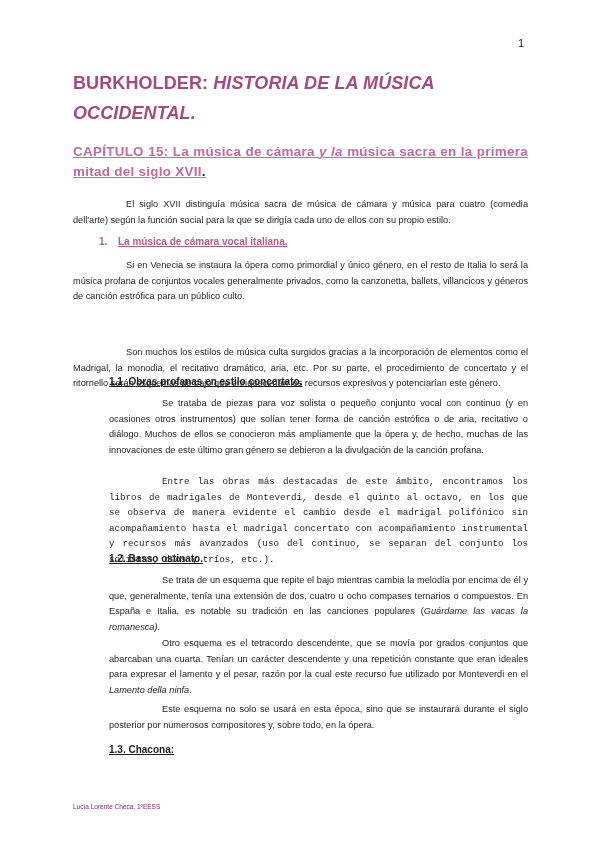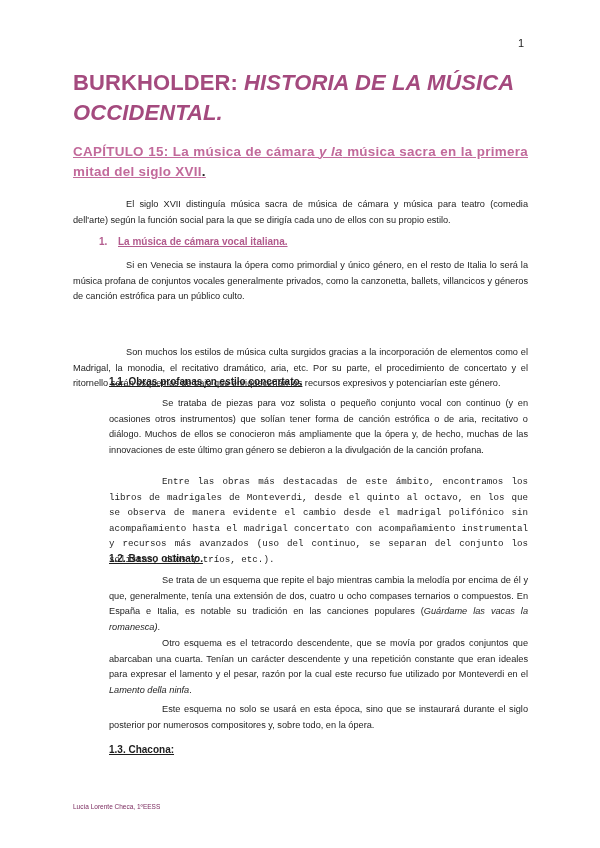--- a/index.html
+++ b/index.html
@@ -1,20 +1,20 @@
 <!DOCTYPE html>
 <html><head>
 <meta charset="utf-8">
 <style>
   html, body { margin:0; padding:0; background:#ffffff; }
   body { width:600px; height:848px; position:relative; overflow:hidden;
          font-family:"Liberation Sans", sans-serif; color:#1a1a1a; }
   .page-number { position:absolute; top:37px; left:518px; font-size:11px; color:#222; }
   .title { position:absolute; top:68px; left:73px; width:455px; margin:0;
-           font-size:22px; line-height:30px; font-weight:bold; color:#a44a7e;
+           font-size:18px; line-height:30px; font-weight:bold; color:#a44a7e;
            text-align:justify; text-align-last:left; letter-spacing:0.1px; }
   .title em { font-style:italic; }
   .chapter { position:absolute; top:142px; left:73px; width:455px; margin:0;
              font-size:13.4px; line-height:20px; color:#c26a9b; text-decoration:underline;
              text-align:justify; text-align-last:left; letter-spacing:0.3px; }
   .chapter em { font-style:italic; }
   .chapter .dot { color:#222; }
   .body { position:absolute; left:73px; width:455px; }
   p.par { margin:0; font-size:9.2px; line-height:15.6px; text-align:justify;
           text-indent:53px; color:#1d1d1d; }
@@ -29,21 +29,21 @@
 </head>
 <body>
 
 <div class="page-number">1</div>
 
 <h1 class="title"><span>BURKHOLDER: </span><em>HISTORIA DE LA MÚSICA</em><br><em>OCCIDENTAL.</em></h1>
 
 <h2 class="chapter"><span>CAPÍTULO 15: La música de cámara </span><em>y la</em><span> música sacra en la primera mitad del siglo XVII</span><span class="dot">.</span></h2>
 
 <div class="body" style="top:197px;">
-  <p class="par">El siglo XVII distinguía música sacra de música de cámara y música para teatro (comedia dell'arte) según la función social para la que se dirigía cada uno de ellos con su propio estilo.</p>
+  <p class="par">El siglo XVII distinguía música sacra de música de cámara y música para cuatro (comedia dell'arte) según la función social para la que se dirigía cada uno de ellos con su propio estilo.</p>
 </div>
 
 <h3 class="sec1"><span class="num">1.</span><span class="lbl">La música de cámara vocal italiana.</span></h3>
 
 <div class="body" style="top:258px;">
   <p class="par">Si en Venecia se instaura la ópera como primordial y único género, en el resto de Italia lo será la música profana de conjuntos vocales generalmente privados, como la canzonetta, ballets, villancicos y  géneros de canción estrófica para un público culto.</p>
 </div>
 <div class="body" style="top:321px;margin-top:24px;">
   <p class="par">Son muchos los estilos de música culta surgidos gracias a la incorporación de elementos como el Madrigal, la monodia, el recitativo dramático, aria, etc. Por su parte, el procedimiento de concertato y el ritornello serán esquemas de bajo que enriquecerían los recursos expresivos y potenciarían este género.</p>
 </div>

